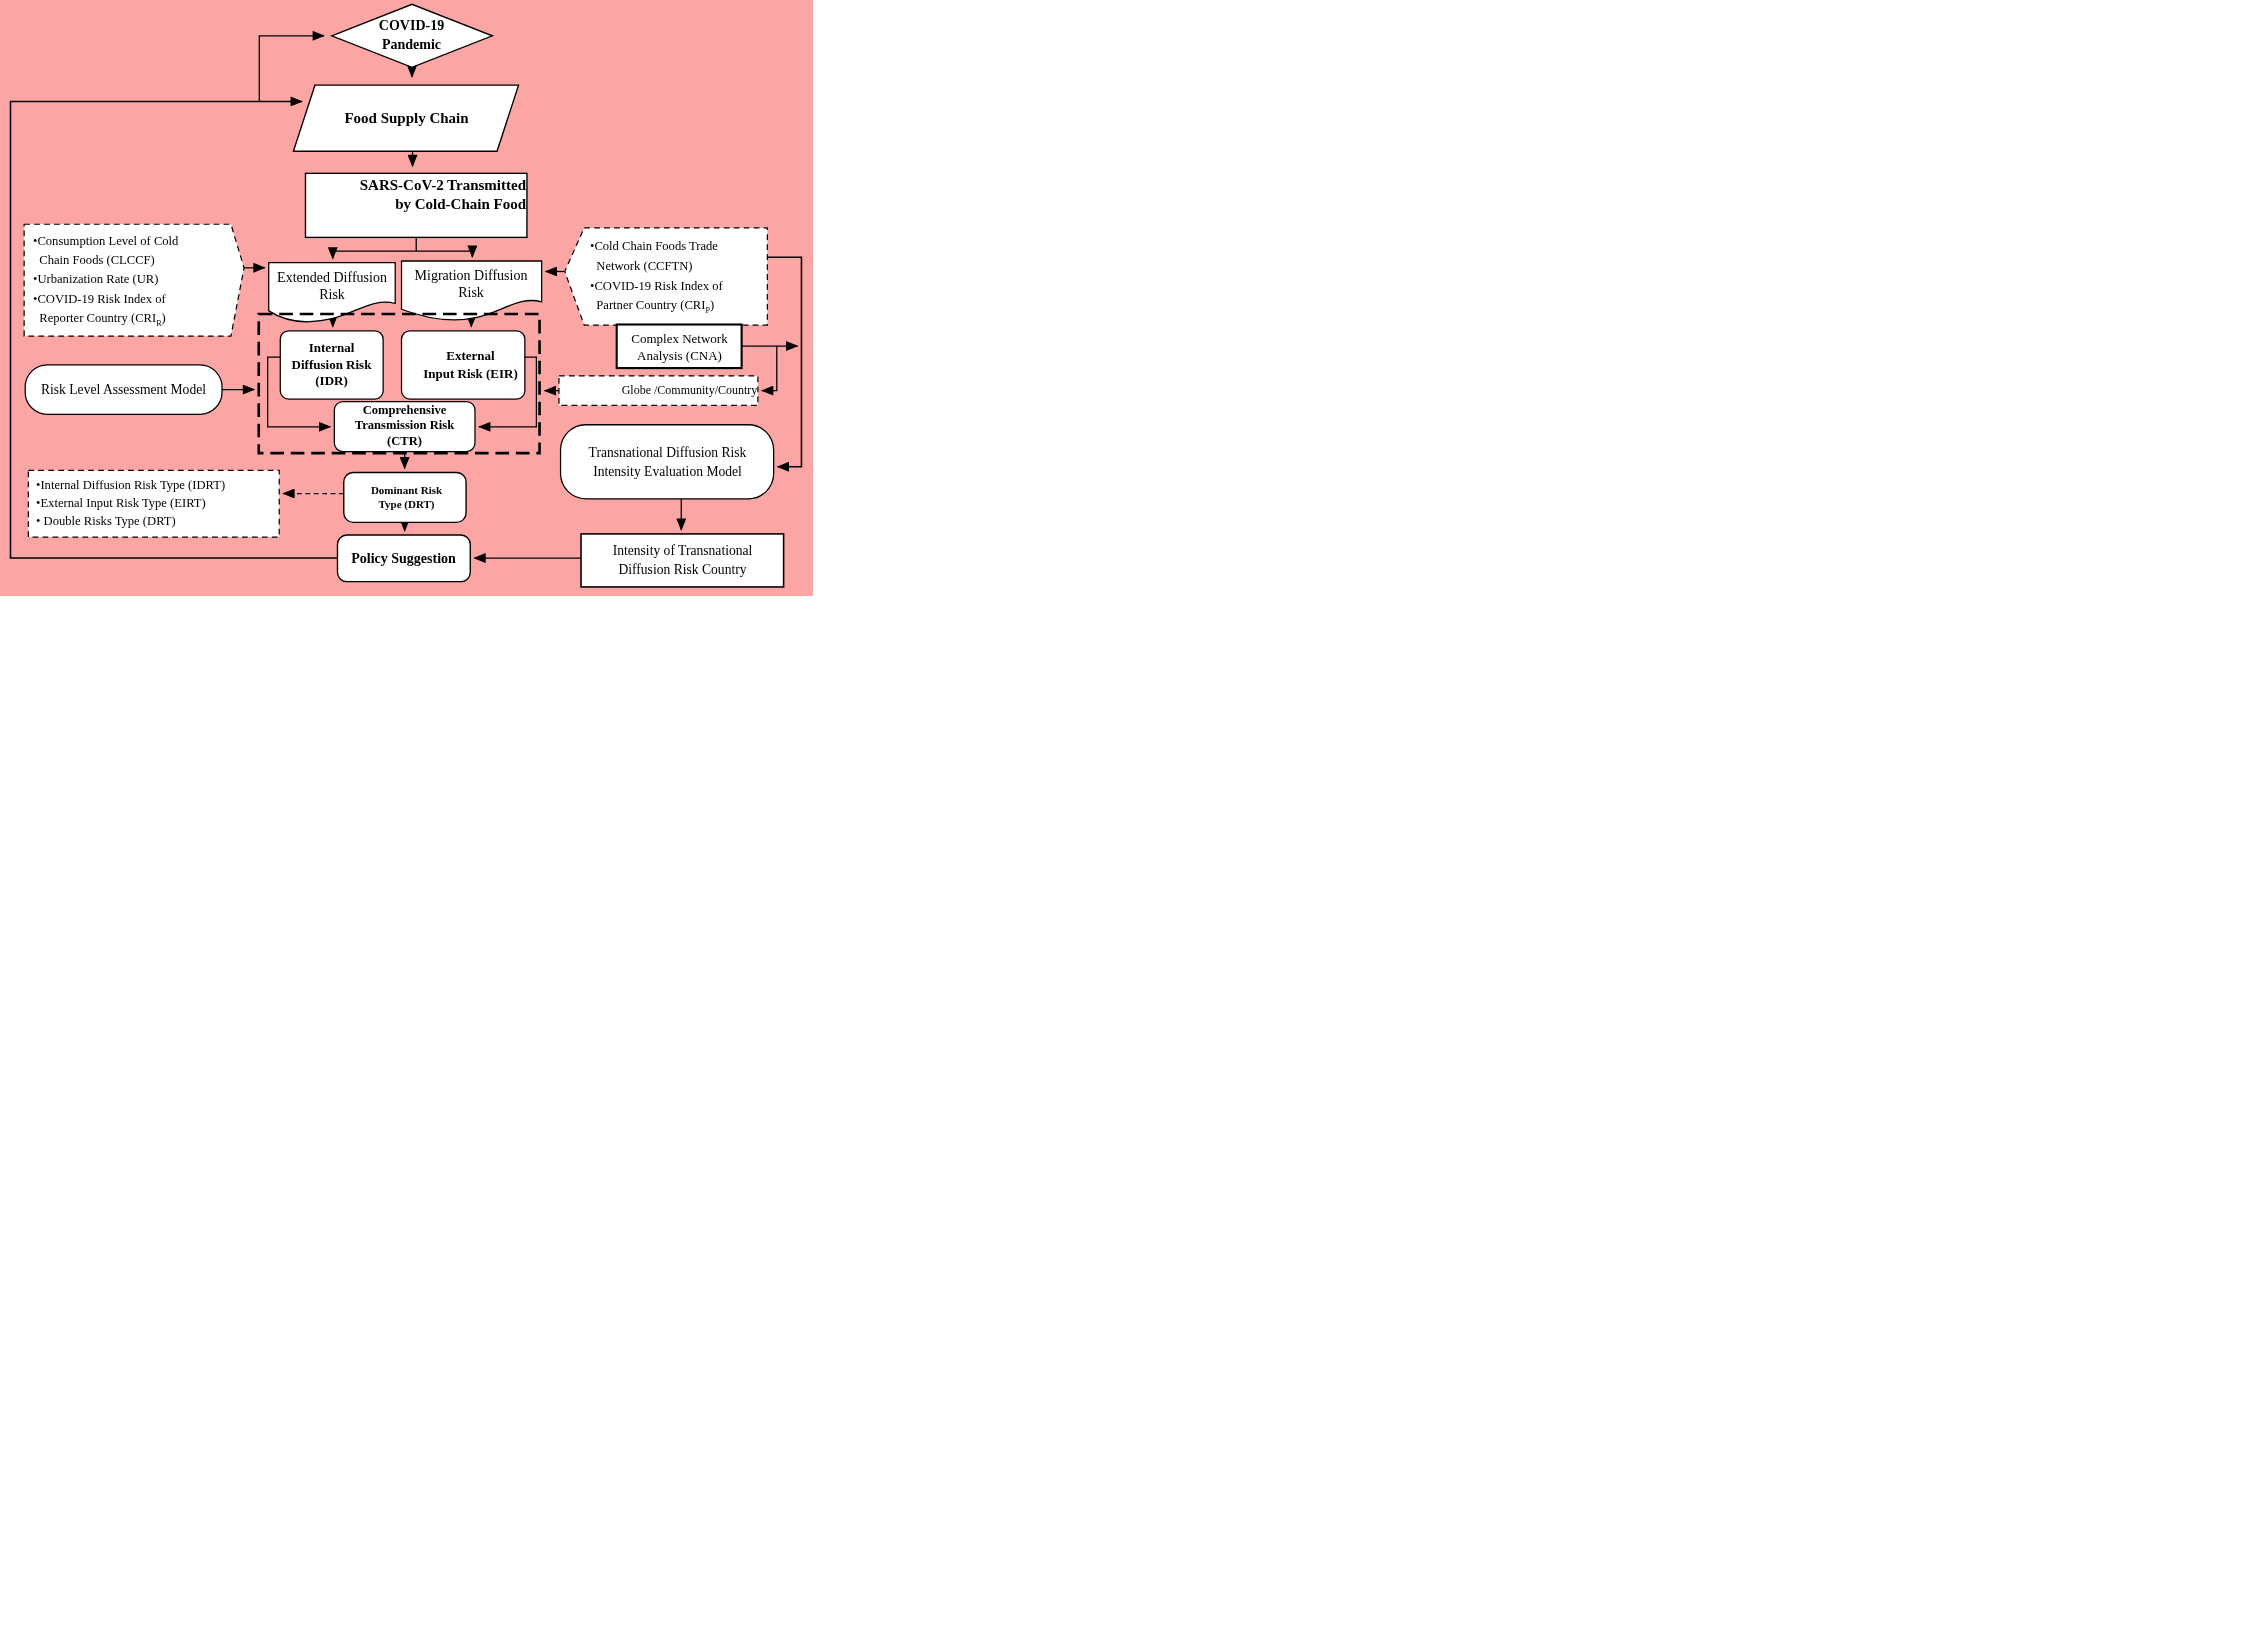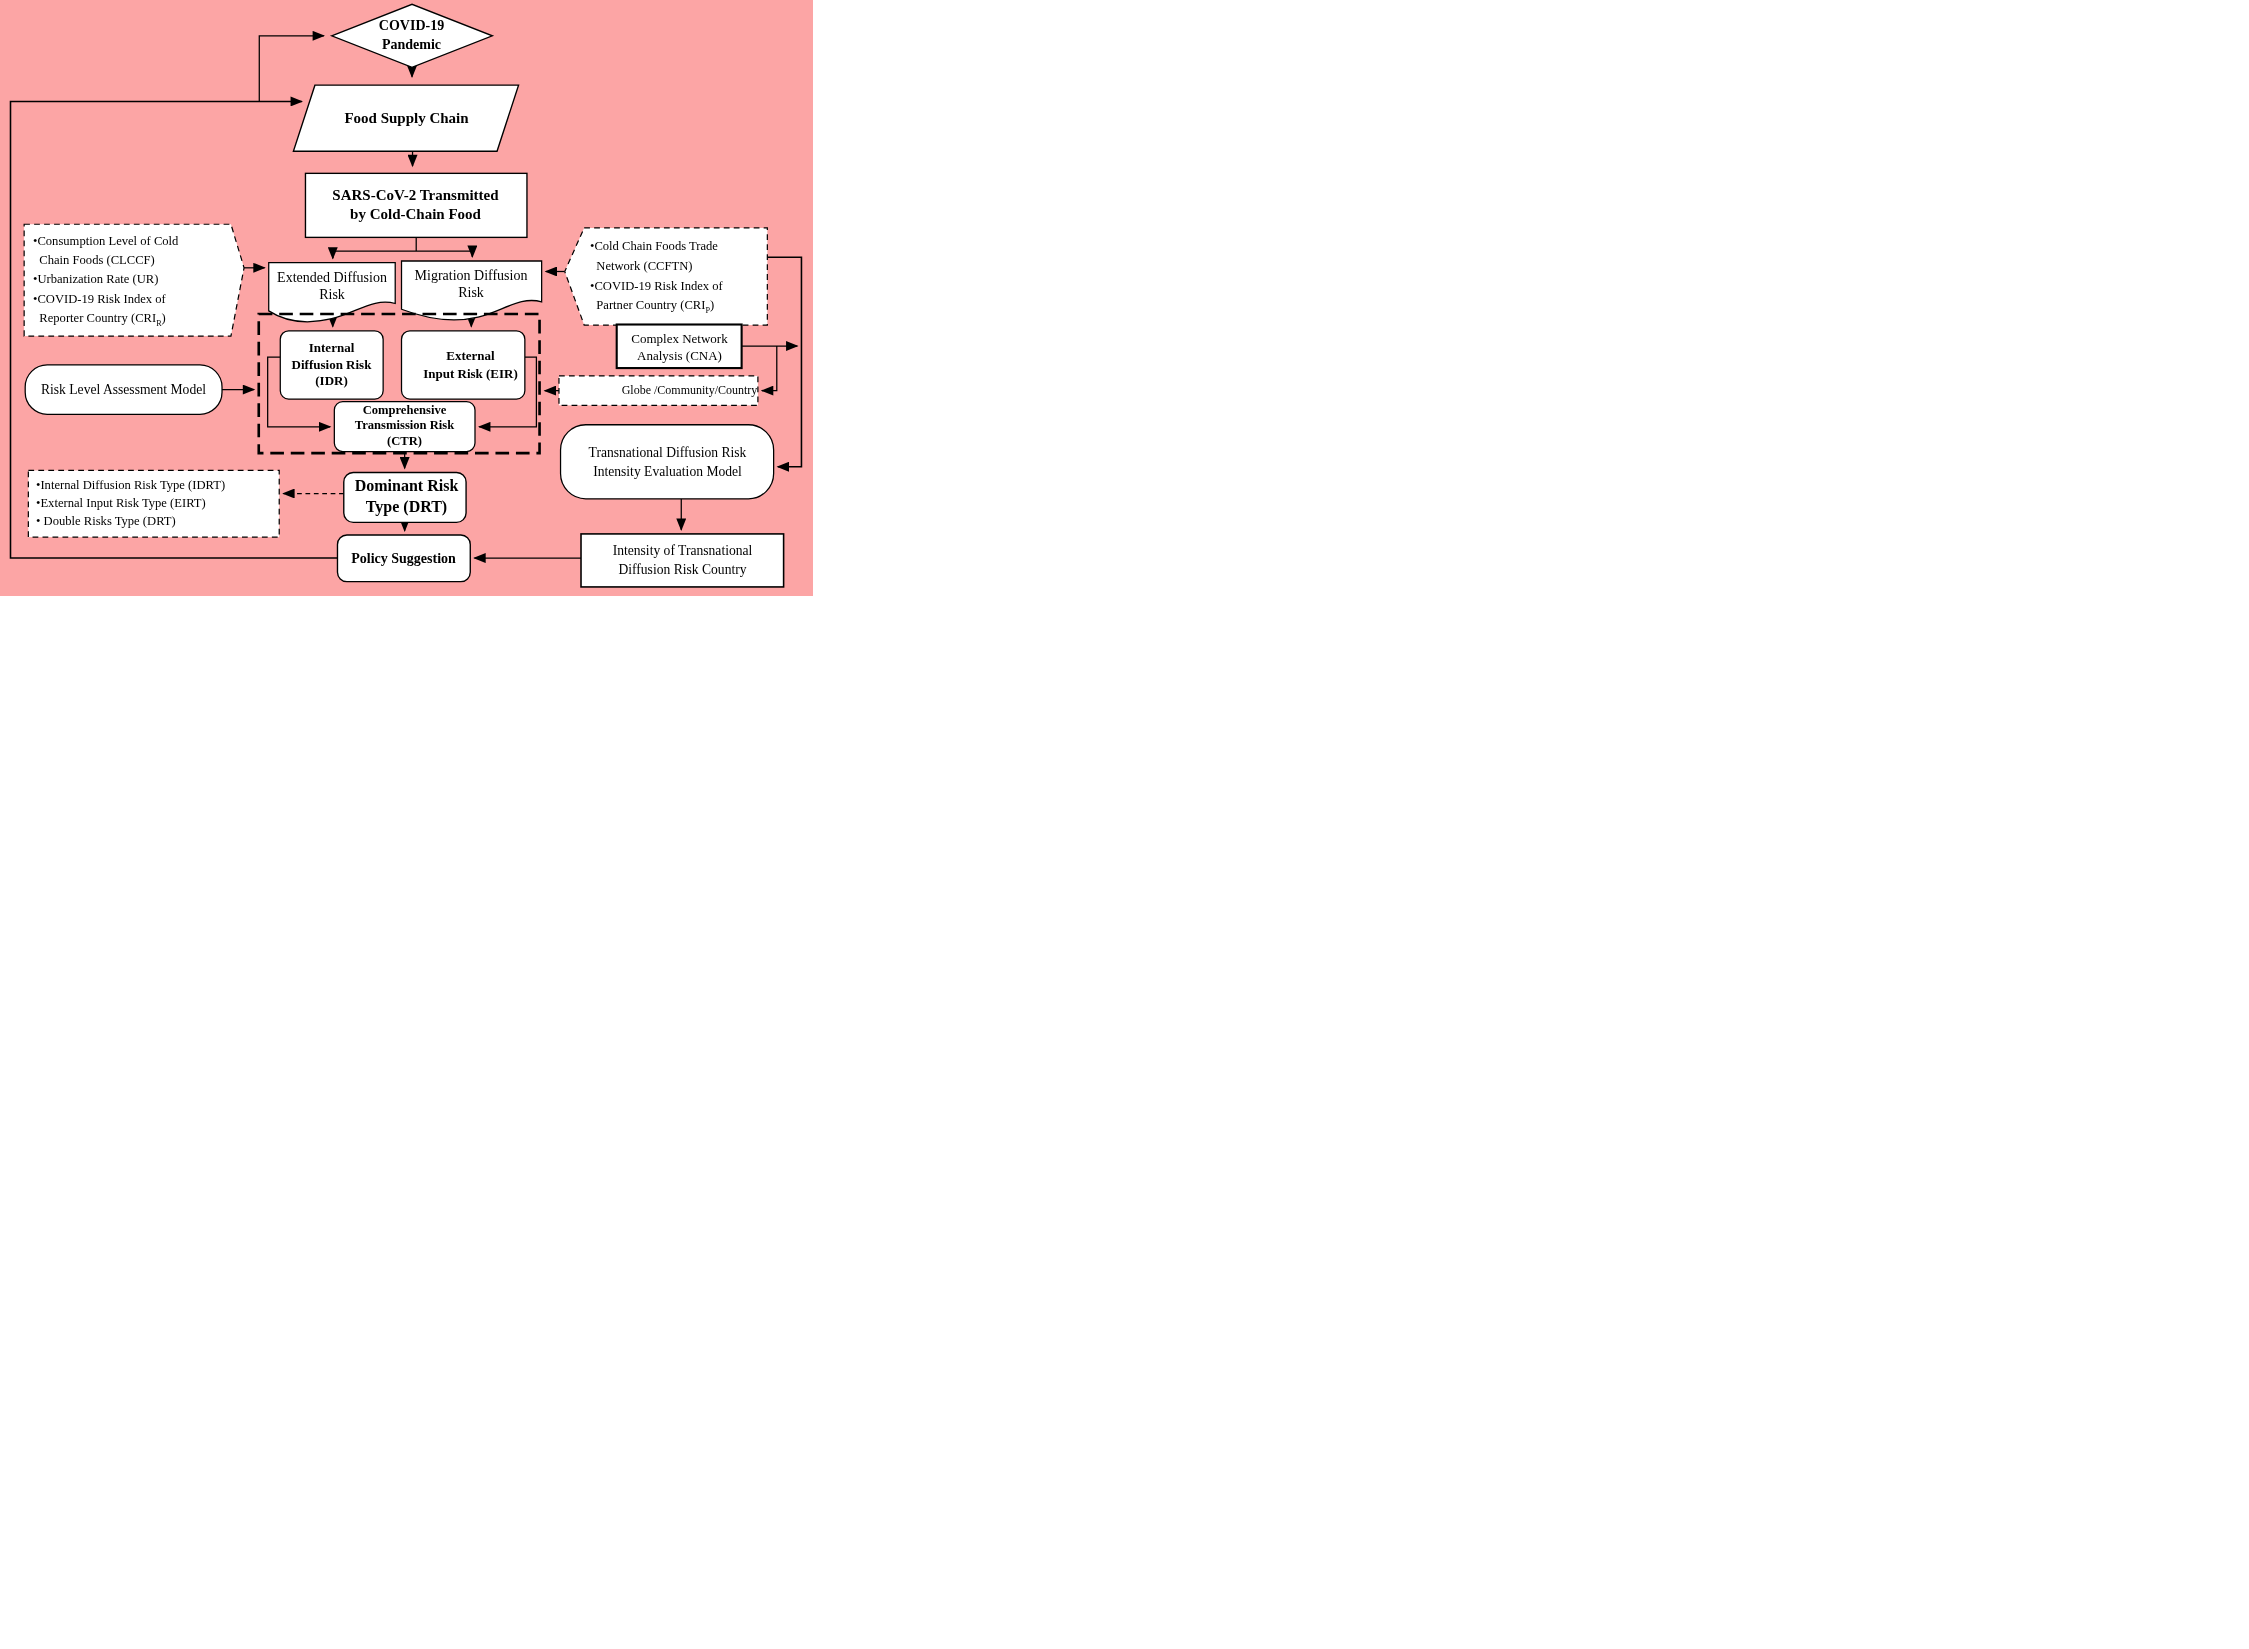--- a/index.html
+++ b/index.html
@@ -106,21 +106,21 @@
 
   <div class="node bold" style="left:346px;top:14.7px;width:131px;height:42px;font-size:14px;line-height:1.35;">
     <span>COVID-19</span>
     <span>Pandemic</span>
   </div>
 
   <div class="node bold" style="left:315px;top:85px;width:183px;height:66px;font-size:15px;text-align:right;">
     <span>Food Supply Chain</span>
   </div>
 
-  <div class="node bold" style="left:305px;top:173px;width:221px;height:64px;font-size:15px;line-height:1.3;">
+  <div class="node bold" style="left:305px;top:163px;width:221px;height:64px;font-size:15px;line-height:1.3;align-items:flex-end;">
     <span>SARS-CoV-2 Transmitted</span>
     <span>by Cold-Chain Food</span>
   </div>
 
   <div class="node" style="left:269px;top:265px;width:126px;height:43px;font-size:14px;line-height:1.2;">
     <span>Extended Diffusion</span>
     <span>Risk</span>
   </div>
 
   <div class="node" style="left:401px;top:263px;width:140px;height:43px;font-size:14px;line-height:1.2;">
@@ -171,21 +171,21 @@
 
   <div class="node" style="left:590px;top:376px;width:199px;height:29px;font-size:12px;">
     <span>Globe /Community/Country</span>
   </div>
 
   <div class="node" style="left:561px;top:425px;width:213px;height:74px;font-size:13.6px;line-height:1.4;border-radius:32px;">
     <span>Transnational Diffusion Risk</span>
     <span>Intensity Evaluation Model</span>
   </div>
 
-  <div class="node bold" style="left:344px;top:472px;width:125px;height:50px;font-size:16px;line-height:1.3;">
+  <div class="node bold" style="left:344px;top:472px;width:125px;height:50px;font-size:11px;line-height:1.3;">
     <span>Dominant Risk</span>
     <span>Type (DRT)</span>
   </div>
 
   <div class="node list" style="left:36px;top:473px;width:241px;height:60px;font-size:12.6px;line-height:1.45;">
     <span>•Internal Diffusion Risk Type (IDRT)</span>
     <span>•External Input Risk Type (EIRT)</span>
     <span>• Double Risks Type (DRT)</span>
   </div>
 

